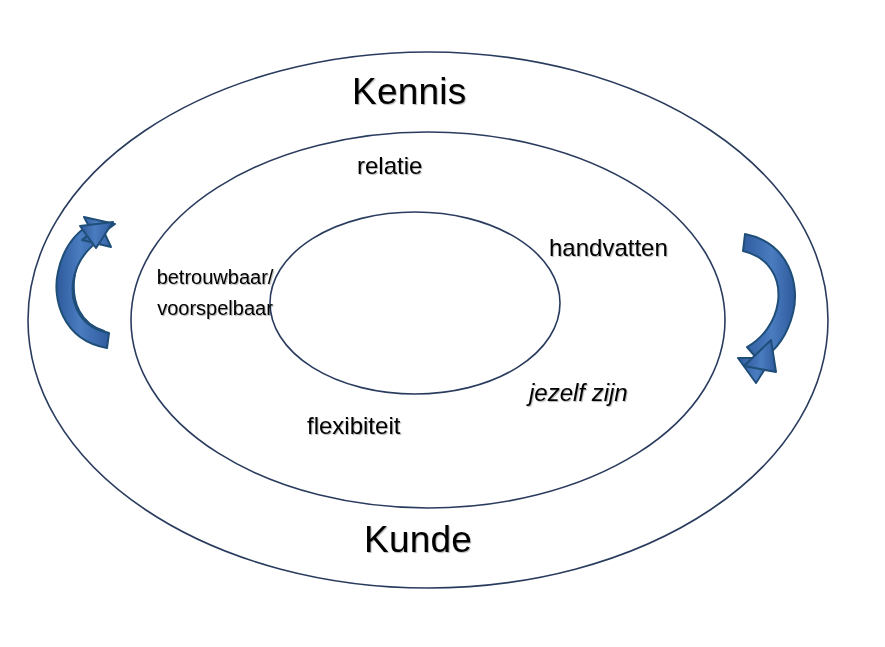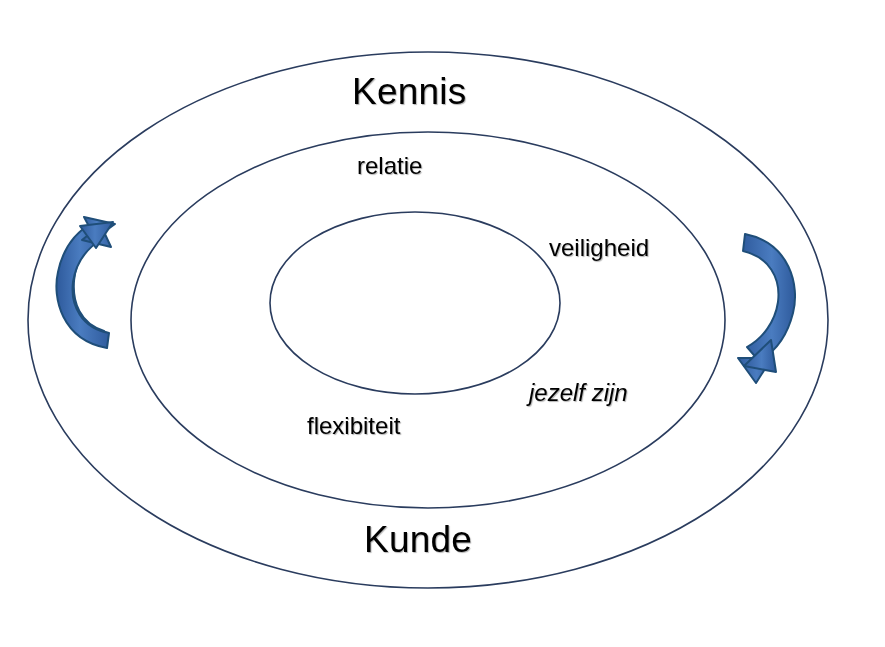--- a/index.html
+++ b/index.html
@@ -134,20 +134,21 @@
     </g>
   </svg>
 
   <div class="lbl lbl-major" id="label-kennis">Kennis</div>
 
   <div class="lbl lbl-major" id="label-kunde">Kunde</div>
 
 
   <div class="lbl lbl-minor" id="label-relatie">relatie</div>
 
-  <div class="lbl lbl-minor" id="label-veiligheid">veiligheid</div>
+  <div class="lbl lbl-minor" id="label-veiligheid">handvatten</div>
 
+  <div class="lbl lbl-minor-multi" id="label-trust">betrouwbaar/ voorspelbaar</div>
 
   <div class="lbl lbl-minor" id="label-jezelf">jezelf zijn</div>
 
   <div class="lbl lbl-minor" id="label-flex">flexibiteit</div>
 
 </div>
 
 </body></html>

